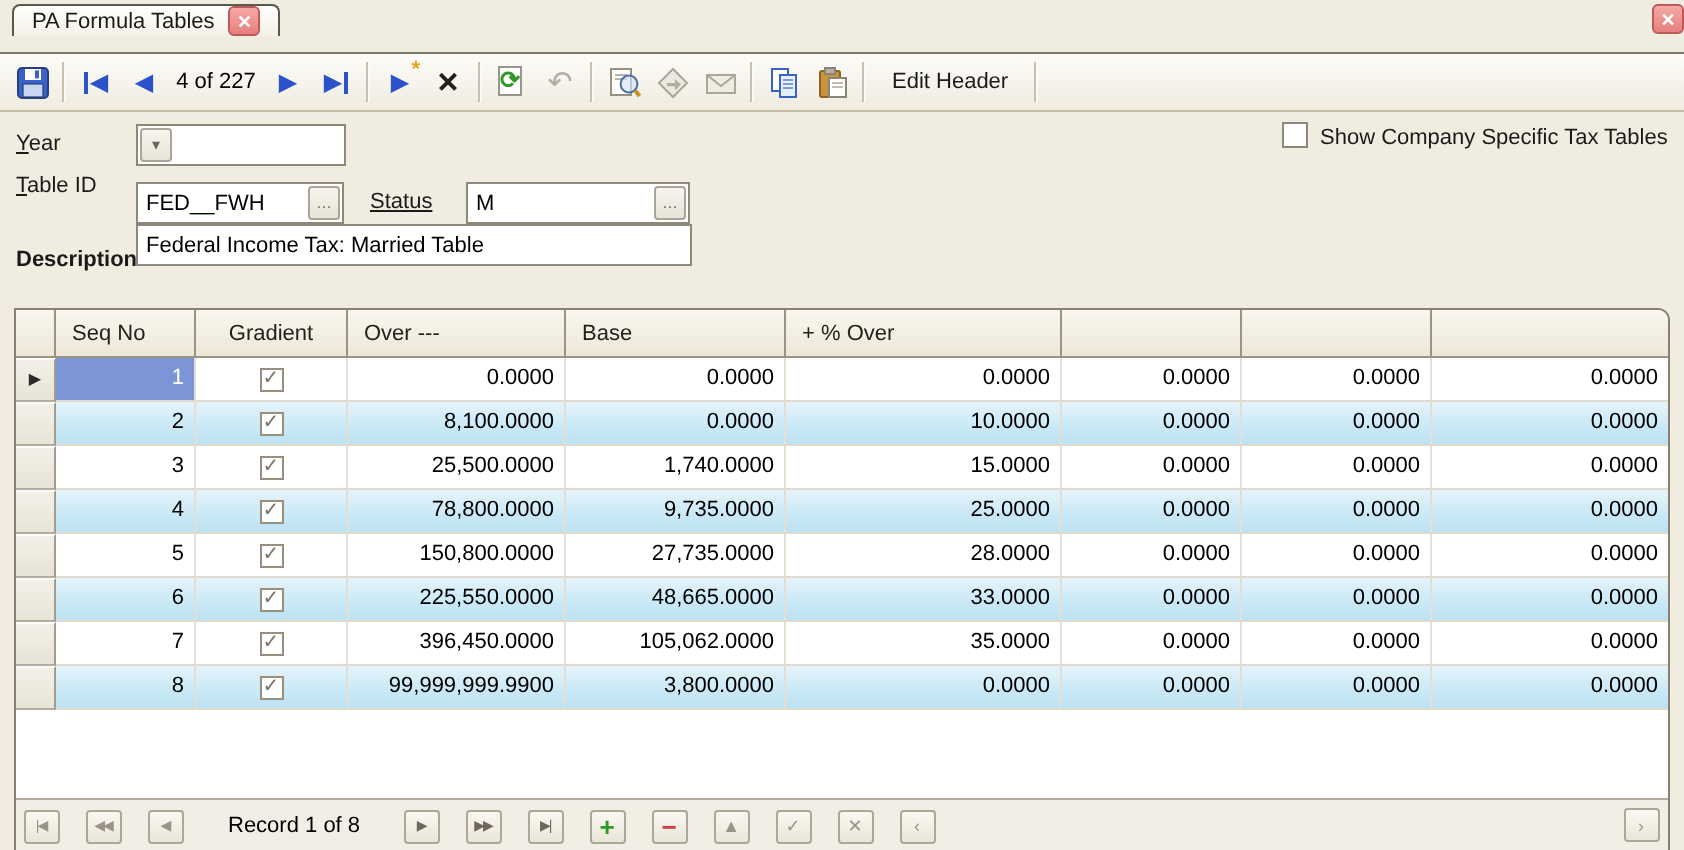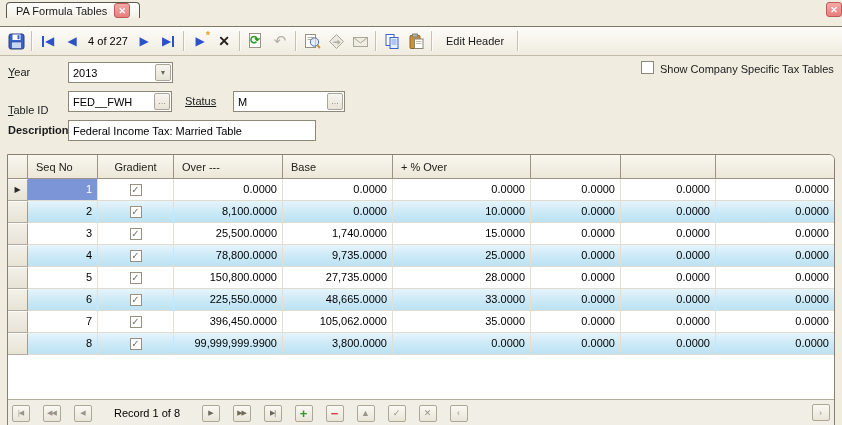--- a/index.html
+++ b/index.html
@@ -209,46 +209,45 @@
       <line x1="8" y1="10.5" x2="13.5" y2="10.5" stroke="#C2BCAE"></line>
     </svg>
   </div>
   <div class="tsep"></div>
   <div class="editheader">Edit Header</div>
   <div class="tsep"></div>
 </div>
 
 <div class="flabel mn" style="left:8px; top:66px;">Year</div>
 <div class="fieldbox" style="left:68px; top:62px; width:105px;">
-  <input readonly="" value="2013" style="">
   <div class="inbtn">
       <span>▾</span>
     </div>
 </div>
 
 <div class="cbox" style="left:641px; top:61px;"></div>
 <div class="flabel" style="left:660px; top:63px;">Show Company Specific Tax Tables</div>
 
-<div class="flabel mn" style="left:8px; top:104px;">Table ID</div>
+<div class="flabel mn" style="left:8px; top:87px;">Table ID</div>
 <div class="fieldbox" style="left:68px; top:91px; width:104px;">
   <input readonly="" value="FED__FWH" style="">
   <div class="inbtn">
       <span>…</span>
     </div>
 </div>
 <div class="flabel mn" style="left:185px; top:95px;text-decoration:underline;">Status</div>
 <div class="fieldbox" style="left:233px; top:91px; width:112px;">
   <input readonly="" value="M" style="">
   <div class="inbtn">
       <span>…</span>
     </div>
 </div>
 
 <div class="flabel" style="left:8px; top:124px;font-weight:bold;">Description</div>
-<div class="fieldbox" style="left:68px; top:120px; width:248px;">
+<div class="fieldbox" style="left:68px; top:112px; width:278px;">
   <input readonly="" value="Federal Income Tax: Married Table" style="">
 </div>
 
 <div class="grid">
   <div class="grow ghead">
     <div class="gh-cell"></div>
     <div class="gh-cell">Seq No</div>
     <div class="gh-cell c">Gradient</div>
     <div class="gh-cell">Over ---</div>
     <div class="gh-cell">Base</div>

